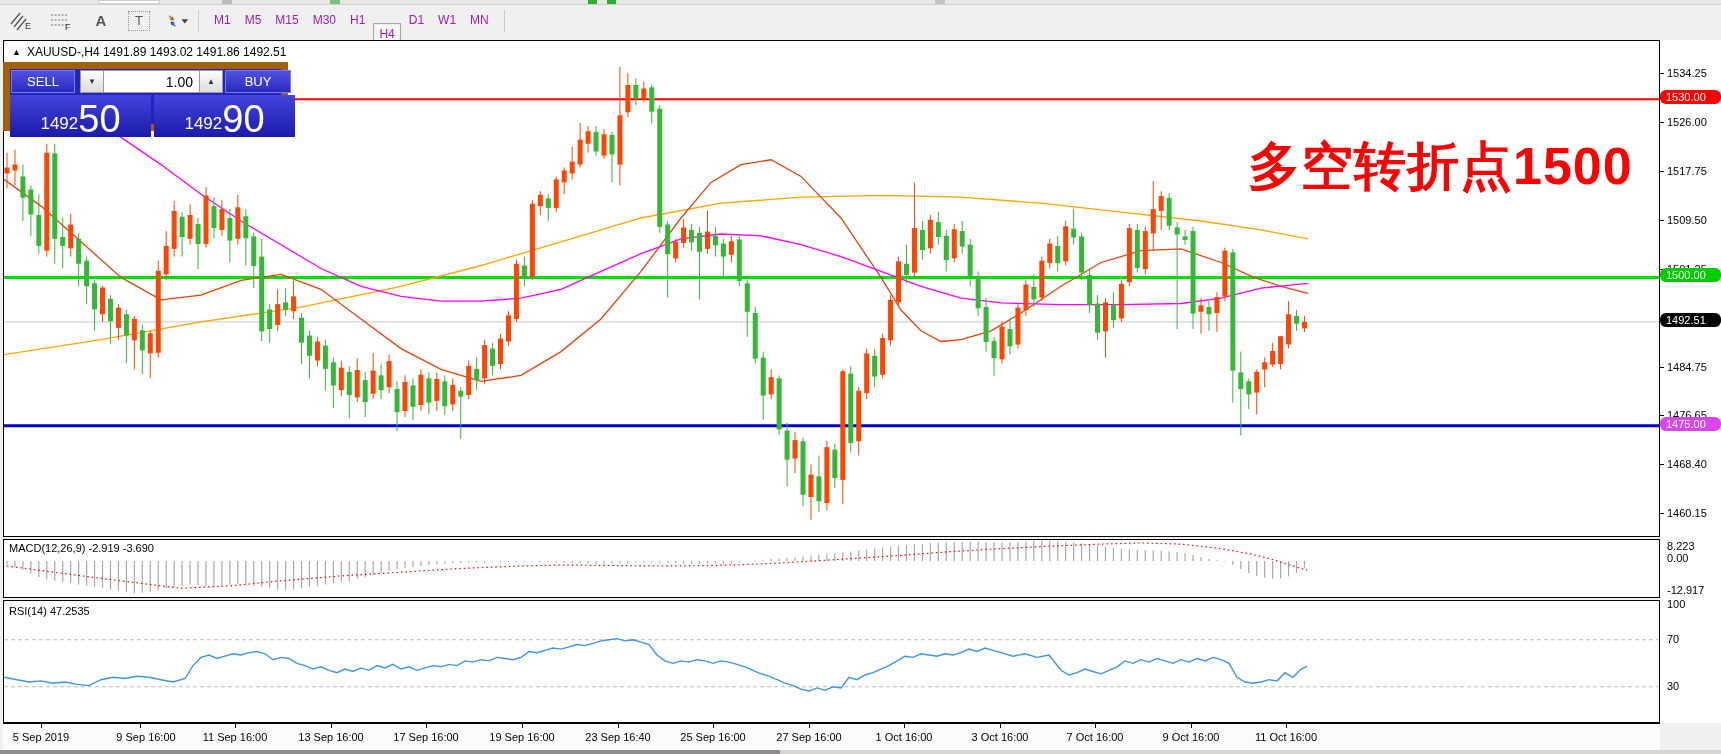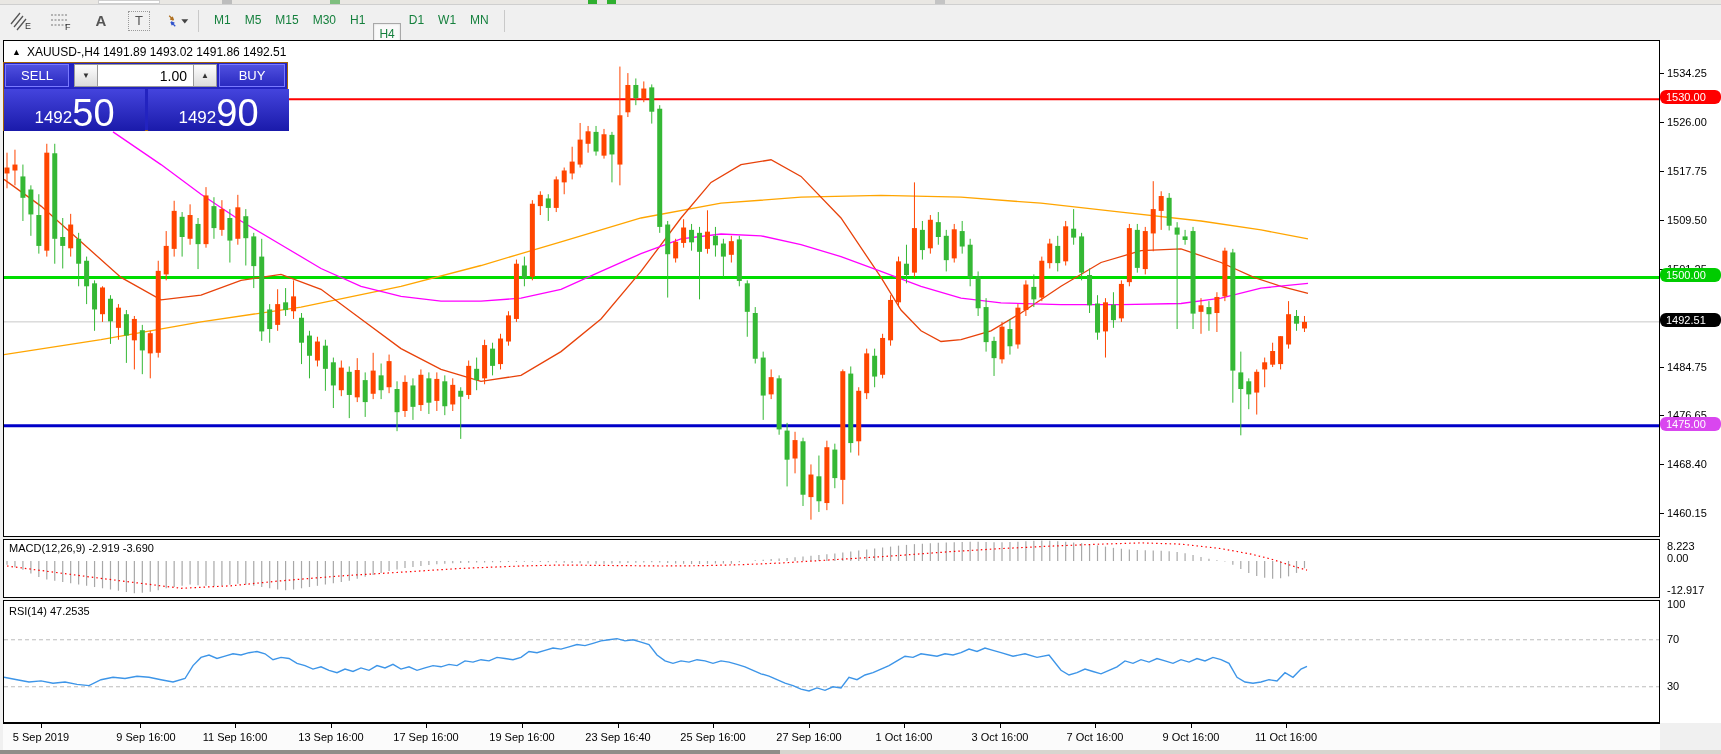--- a/index.html
+++ b/index.html
@@ -8,21 +8,21 @@
     font-family:"Liberation Sans",sans-serif;overflow:hidden;}
   
   #top-sliver{position:absolute;left:0;top:0;width:1721px;height:5px;background:#e9e7e3;border-bottom:1px solid #cfcfcf;}
   .sliver-frag{position:absolute;top:0;height:4px;}
   
   #toolbar{position:absolute;left:0;top:6px;width:1721px;height:29px;background:#f0f0f0;display:flex;align-items:center;}
   .tb-icons{display:flex;align-items:center;gap:14px;padding-left:8px;}
   .tb-icon{width:26px;height:22px;display:flex;align-items:center;justify-content:center;color:#444;font-size:14px;}
   .tb-sep{width:1px;height:22px;background:#c9c9c9;margin:0 8px;}
   .tf-btn{min-width:27px;height:23px;padding:0 5px;margin:0 1px;border:1px solid transparent;background:transparent;
-    font-family:"Liberation Sans",sans-serif;font-size:12px;color:#15803d;line-height:21px;}
+    font-family:"Liberation Sans",sans-serif;font-size:12px;color:#a21caf;line-height:21px;}
   .tf-btn.active{background:#fafafa;border:1px solid #a8a8a8;box-shadow:inset 0 0 2px #ccc;margin-top:28px;}
   
   .panel{position:absolute;left:3px;background:#fff;border:1px solid #000;}
   #main-panel{top:40px;width:1657px;height:497px;}
   #macd-panel{top:539px;width:1657px;height:59px;}
   #rsi-panel{top:600px;width:1657px;height:123px;}
   .panel svg{position:absolute;left:0;top:0;}
   .panel-label{position:absolute;left:5px;top:3px;font-size:11px;color:#000;z-index:3;background:transparent;}
   #chart-header{position:absolute;left:8px;top:4px;font-size:12px;color:#000;z-index:3;display:flex;align-items:center;gap:6px;}
   #chart-header .tri{font-size:9px;}
@@ -32,21 +32,21 @@
   .tick-label{position:absolute;left:7px;font-size:11px;color:#000;white-space:nowrap;}
   .badge{position:absolute;left:0;width:61px;font-size:11px;color:#fff;padding:1px 2px 1px 6px;white-space:nowrap;z-index:4;border-radius:6px;}
   
   #time-axis{position:absolute;left:3px;top:723px;width:1657px;height:27px;background:#fbfbfb;border-top:1px solid #000;}
   .time-label{position:absolute;top:7px;width:110px;margin-left:-55px;text-align:center;font-size:11px;color:#000;white-space:nowrap;}
   .time-tick{position:absolute;top:0;width:1px;height:4px;background:#000;}
   
   #annotation{position:absolute;left:1248px;top:132px;font-size:52px;font-weight:bold;color:#ff0000;z-index:5;
     font-family:"Liberation Sans",sans-serif;letter-spacing:1px;white-space:nowrap;}
   
-  #trade-panel{position:absolute;left:3px;top:62px;width:285px;height:69px;background:#2323c0;z-index:6;border:1px solid #a16207;}
+  #trade-panel{position:absolute;left:3px;top:62px;width:285px;height:69px;background:#2323c0;z-index:6;border:7px solid #a16207;}
   .tp-row1{position:absolute;left:0;top:0;width:285px;height:25px;display:flex;}
   .tp-btn{height:23px;margin:1px;background:linear-gradient(#5050e0,#2a2ac0);border:1px solid #7a7aff;color:#fff;
     font-size:13px;display:flex;align-items:center;justify-content:center;font-family:"Liberation Sans",sans-serif;}
   #sell-btn{width:64px;}
   #buy-btn{width:66px;margin-left:2px;}
   .vol-group{display:flex;margin:1px 0 1px 4px;height:23px;}
   .spin-btn{width:24px;background:linear-gradient(#fdfdfd,#dcdcdc);border:1px solid #9a9a9a;color:#333;font-size:8px;
     display:flex;align-items:center;justify-content:center;}
   #vol-input{width:95px;border:1px solid #9a9a9a;border-left:none;border-right:none;text-align:right;font-size:14px;
     padding-right:6px;font-family:"Liberation Sans",sans-serif;color:#000;}
@@ -469,20 +469,21 @@
         <span class="price-small">1492</span>
         <span class="price-big">50</span>
       </div>
       <div class="price-tile">
         <span class="price-small">1492</span>
         <span class="price-big">90</span>
       </div>
     </div>
   </div>
 
+  <div id="annotation">多空转折点1500</div>
 
   <div id="macd-panel" class="panel">
     <svg id="macd-svg" width="1655" height="57">
         <line x1="3" x2="3" y1="21" y2="24.72" stroke="#a8a8a8" stroke-width="1.2"></line>
         <line x1="10.96" x2="10.96" y1="21" y2="27.2" stroke="#a8a8a8" stroke-width="1.2"></line>
         <line x1="18.92" x2="18.92" y1="21" y2="29.68" stroke="#a8a8a8" stroke-width="1.2"></line>
         <line x1="26.88" x2="26.88" y1="21" y2="33.4" stroke="#a8a8a8" stroke-width="1.2"></line>
         <line x1="34.84" x2="34.84" y1="21" y2="37.120000000000005" stroke="#a8a8a8" stroke-width="1.2"></line>
         <line x1="42.8" x2="42.8" y1="21" y2="39.6" stroke="#a8a8a8" stroke-width="1.2"></line>
         <line x1="50.76" x2="50.76" y1="21" y2="40.84" stroke="#a8a8a8" stroke-width="1.2"></line>

